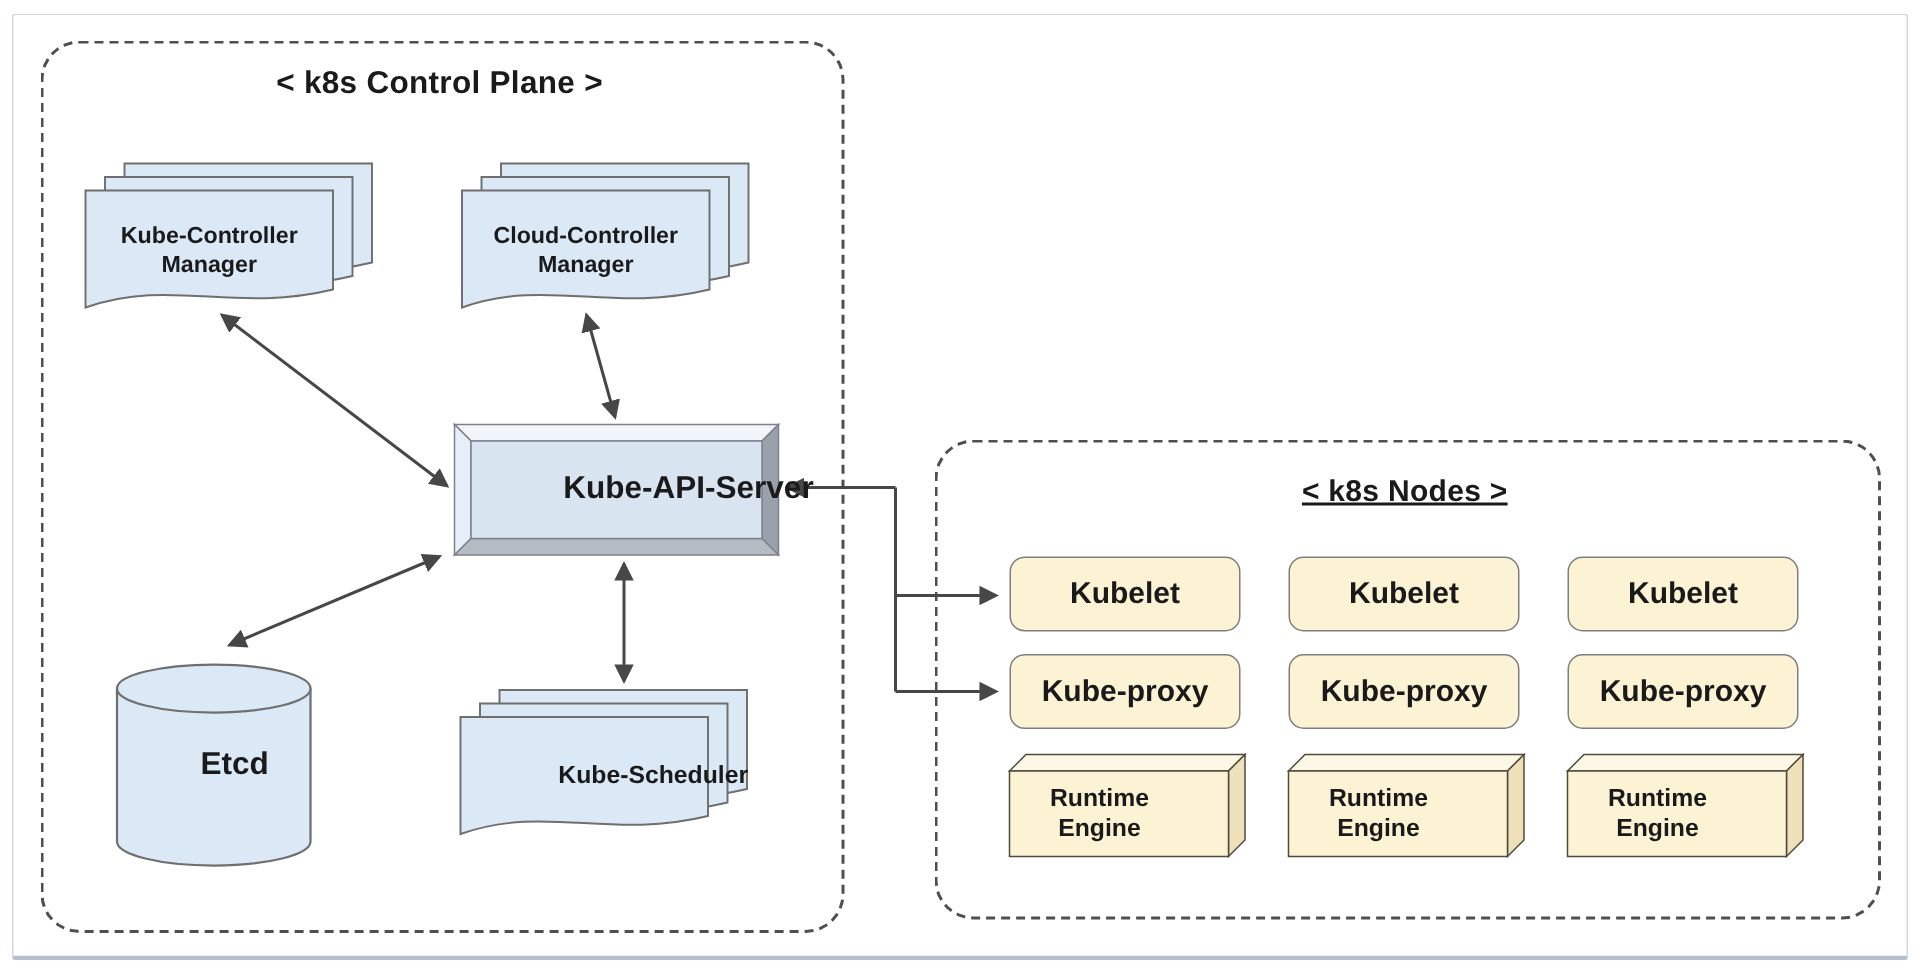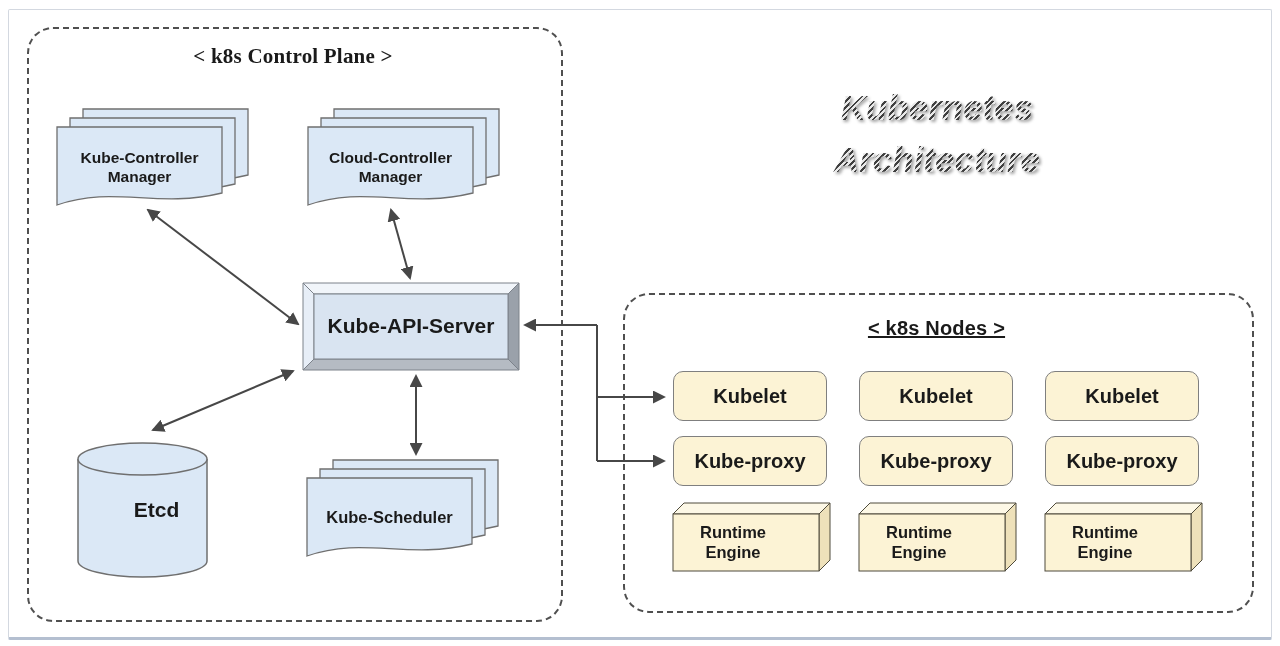--- a/index.html
+++ b/index.html
@@ -15,41 +15,41 @@
   .group-box{
     position:absolute;border:2px dashed #4f4f4f;border-radius:26px;z-index:1;
     background:transparent;
   }
   .cp-box{left:27px;top:27px;width:532px;height:591px;}
   .nodes-box{left:623px;top:293px;width:627px;height:316px;}
   .group-title{
     position:absolute;text-align:center;font-weight:bold;z-index:3;
     letter-spacing:.2px;
   }
-  .cp-title{left:27px;top:44px;width:532px;font-size:21px;font-family:Liberation Serif, serif;}
+  .cp-title{left:27px;top:44px;width:532px;font-size:21px;}
   .nodes-title{left:623px;top:317px;width:627px;font-size:20px;text-decoration:underline;}
   .main-title{
     position:absolute;left:762px;top:82px;width:350px;z-index:3;
     text-align:center;font-size:35px;line-height:52px;font-weight:bold;font-style:italic;
     color:#5e5e5e;
     filter:drop-shadow(2px 2px 1.5px rgba(60,60,60,.45));
   }
   @supports ((-webkit-background-clip:text) or (background-clip:text)){
     .main-title{
       background:repeating-linear-gradient(135deg,#3f3f3f 0 2px,#e9e9e9 2px 4px);
       -webkit-background-clip:text;background-clip:text;color:transparent;
     }
   }
   svg.layer{position:absolute;left:0;top:0;z-index:2;pointer-events:none;}
   .shape-label{
     position:absolute;display:flex;align-items:center;justify-content:center;
     text-align:center;font-weight:bold;z-index:3;line-height:1.25;
   }
   .doc-label{font-size:15.5px;}
-  .api-label{left:303px;top:283px;width:216px;height:87px;font-size:21px;}
+  .api-label{left:303px;top:283px;width:216px;height:87px;font-size:21px;padding-left:48px;}
   .etcd-label{left:78px;top:443px;width:129px;height:134px;font-size:21px;margin-left:14px;}
   .node-chip{
     position:absolute;height:50px;border:1.5px solid #7f7f7f;border-radius:10px;
     display:flex;align-items:center;justify-content:center;
     font-weight:bold;font-size:20px;z-index:3;box-sizing:border-box;
   }
   .re-label{
     position:absolute;top:514px;width:120px;height:57px;z-index:3;
     display:flex;align-items:center;justify-content:center;text-align:center;
     font-weight:bold;font-size:16.5px;line-height:1.2;
@@ -61,24 +61,20 @@
 
 <div class="canvas">
 
   <div class="frame"></div>
 
   <div class="group-box cp-box"></div>
   <div class="group-box nodes-box"></div>
 
   <div class="group-title cp-title">&lt; k8s Control Plane &gt;</div>
   <div class="group-title nodes-title">&lt; k8s Nodes &gt;</div>
-  <div class="main-title">
-    <span>Kubernetes</span><br>
-    <span>Architecture</span>
-  </div>
 
   <svg class="layer" width="1280" height="646" viewBox="0 0 1280 646">
     <defs>
       <marker id="ah" viewBox="0 0 10 10" refX="8.5" refY="5" markerWidth="6.5" markerHeight="6.5" orient="auto-start-reverse">
         <path d="M0,0 L10,5 L0,10 Z" fill="#474747"></path>
       </marker>
     </defs>
 
     <g fill="#dbe8f6" stroke="#6f6f6f" stroke-width="1.3">
       <path transform="translate(83,109)" d="M0,0 H165 V66 C99,82 57,58 0,78 Z"></path>
@@ -138,21 +134,21 @@
       <line x1="597" y1="325" x2="597" y2="461"></line>
       <line x1="597" y1="397" x2="664" y2="397" marker-end="url(#ah)"></line>
       <line x1="597" y1="461" x2="664" y2="461" marker-end="url(#ah)"></line>
     </g>
   </svg>
 
   <div class="shape-label doc-label" style="left:308px;top:133px;width:165px;height:68px;">Cloud-Controller Manager</div>
   <div class="shape-label doc-label" style="left:57px;top:133px;width:165px;height:68px;">Kube-Controller Manager</div>
   <div class="shape-label api-label">Kube-API-Server</div>
   <div class="shape-label etcd-label">Etcd</div>
-  <div class="shape-label" style="left:307px;top:488px;width:165px;height:58px;font-size:16.5px;">Kube-Scheduler</div>
+  <div class="shape-label" style="left:307px;top:488px;width:165px;height:58px;font-size:16.5px;padding-left:46px;">Kube-Scheduler</div>
 
   <div class="node-chip" style="left:673px;top:371px;width:154px;background:#fcf3d5;">Kubelet</div>
   <div class="node-chip" style="left:859px;top:371px;width:154px;background:#fcf3d5;">Kubelet</div>
   <div class="node-chip" style="left:1045px;top:371px;width:154px;background:#fcf3d5;">Kubelet</div>
 
   <div class="node-chip" style="left:673px;top:436px;width:154px;background:#fcf3d5;">Kube-proxy</div>
   <div class="node-chip" style="left:859px;top:436px;width:154px;background:#fcf3d5;">Kube-proxy</div>
   <div class="node-chip" style="left:1045px;top:436px;width:154px;background:#fcf3d5;">Kube-proxy</div>
 
   <div class="re-label" style="left:673px;">

